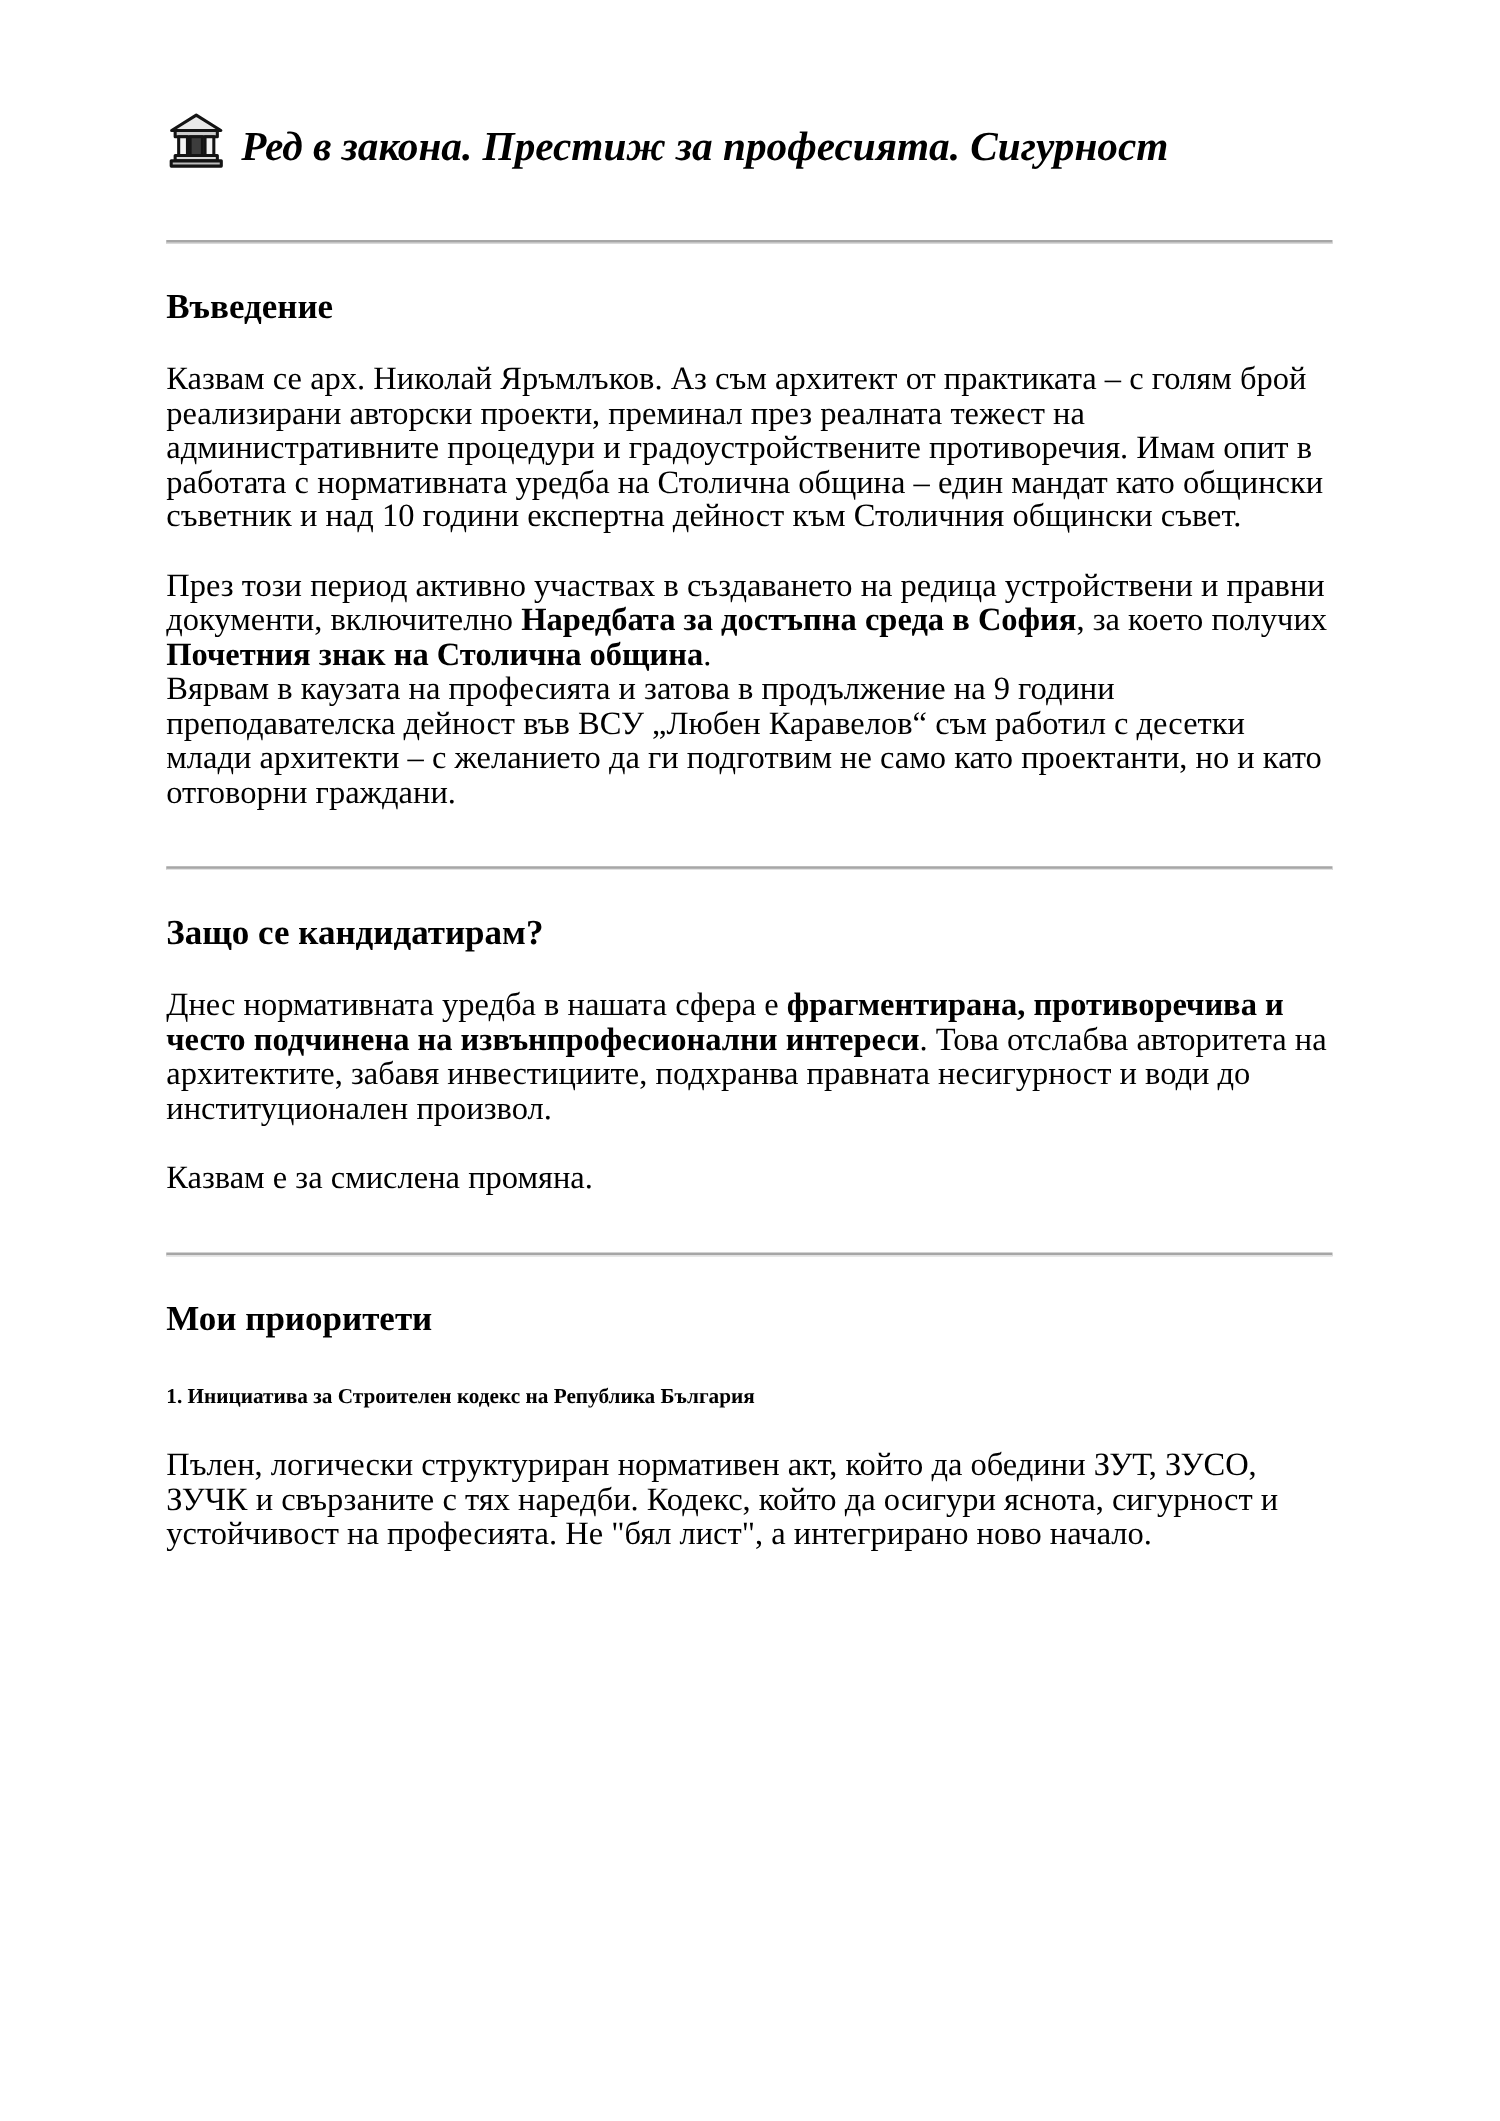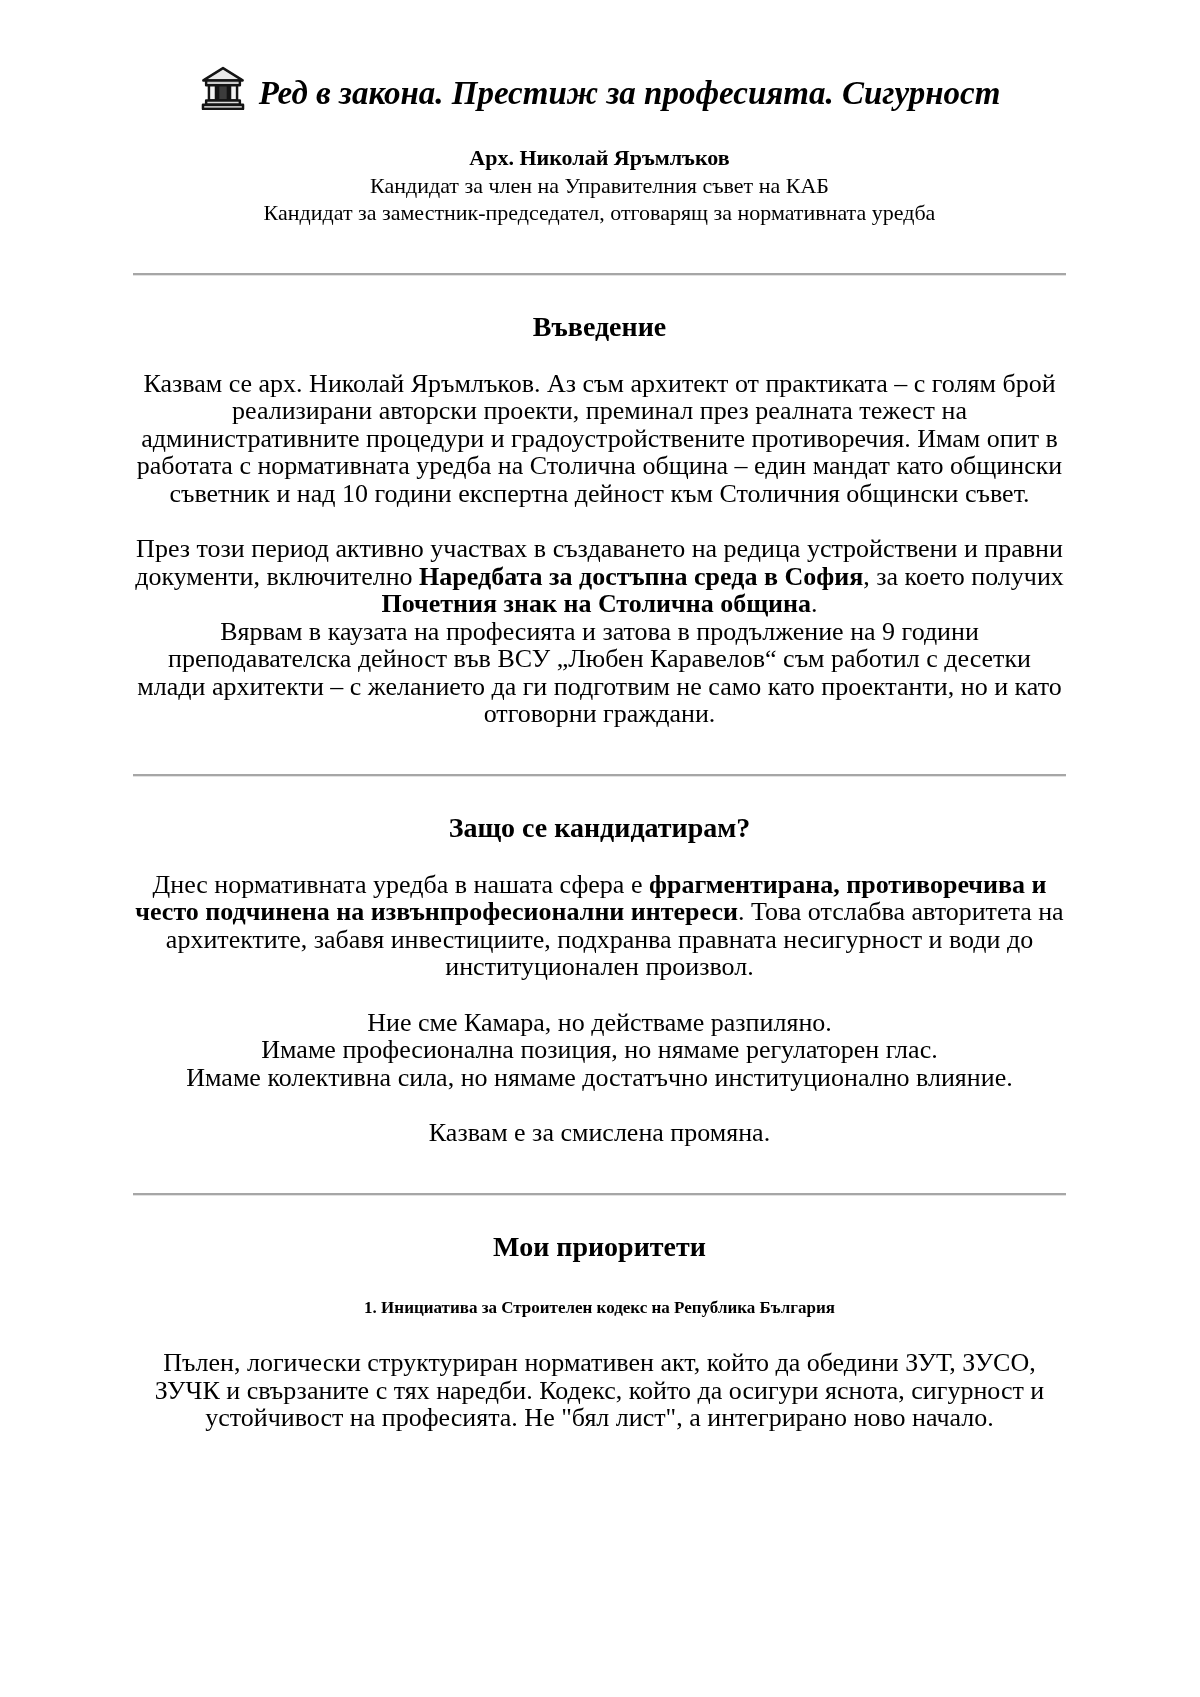--- a/index.html
+++ b/index.html
@@ -11,22 +11,21 @@
     width: 1200px;
     height: 1697px;
     overflow: hidden;
     font-family: "Liberation Serif", serif;
     color: #000000;
   }
   .page {
     box-sizing: border-box;
     width: 1200px;
     height: 1697px;
-    padding: 66px 134px 60px 133px;
-    text-align: center;
+    padding: 90px 134px 60px 133px;
   }
   h1.doc-title {
     font-family: "Liberation Serif", serif;
     font-size: 33px;
     font-weight: bold;
     font-style: italic;
     line-height: 42px;
     margin: 0 0 23px 0;
   }
   .title-icon {
@@ -88,35 +87,29 @@
           <rect x="12" y="27.5" width="10" height="21.5" fill="#f3f3f3"></rect>
           <rect x="42" y="27.5" width="10" height="21.5" fill="#f3f3f3"></rect>
           <rect x="25" y="27.5" width="14" height="21.5" fill="#3c3c3c"></rect>
           <rect x="8" y="49" width="48" height="6" fill="#dadada"></rect>
           <rect x="3.5" y="55" width="57" height="6" fill="#bdbdbd"></rect>
         </g>
       </svg>
     </span><span>Ред в закона. Престиж за професията. Сигурност</span><br>
   </h1>
 
-  <div class="author-block">
-    <p class="author-name">Арх. Николай Яръмлъков</p>
-    <p class="author-role">Кандидат за член на Управителния съвет на КАБ</p>
-    <p class="author-role">Кандидат за заместник-председател, отговарящ за нормативната уредба</p>
-  </div>
 
   <div class="doc-body">
       <hr class="section-divider" style="background: rgb(166, 166, 166);">
       <h2 class="section-heading">Въведение</h2>
       <p class="paragraph"><span>Казвам се арх. Николай Яръмлъков. Аз съм архитект от практиката – с голям брой реализирани авторски проекти, преминал през реалната тежест на административните процедури и градоустройствените противоречия. Имам опит в работата с нормативната уредба на Столична община – един мандат като общински съветник и над 10 години експертна дейност към Столичния общински съвет.</span></p>
       <p class="paragraph"><span>През този период активно участвах в създаването на редица устройствени и правни документи, включително </span><strong>Наредбата за достъпна среда в София</strong><span>, за което получих </span><strong>Почетния знак на Столична община</strong><span>.</span><br><span>Вярвам в каузата на професията и затова в продължение на 9 години преподавателска дейност във ВСУ „Любен Каравелов“ съм работил с десетки млади архитекти – с желанието да ги подготвим не само като проектанти, но и като отговорни граждани.</span></p>
       <hr class="section-divider" style="background: rgb(166, 166, 166);">
       <h2 class="section-heading">Защо се кандидатирам?</h2>
       <p class="paragraph"><span>Днес нормативната уредба в нашата сфера е </span><strong>фрагментирана, противоречива и често подчинена на извънпрофесионални интереси</strong><span>. Това отслабва авторитета на архитектите, забавя инвестициите, подхранва правната несигурност и води до институционален произвол.</span></p>
-      <p class="paragraph"><span>Ние сме Камара, но действаме разпиляно.</span><br><span>Имаме професионална позиция, но нямаме регулаторен глас.</span><br><span>Имаме колективна сила, но нямаме достатъчно институционално влияние.</span></p>
       <p class="paragraph"><span>Казвам е за смислена промяна.</span></p>
       <hr class="section-divider" style="background: rgb(166, 166, 166);">
       <h2 class="section-heading">Мои приоритети</h2>
       <h3 class="sub-heading"><span>1. Инициатива за Строителен кодекс на Република България</span></h3>
       <p class="paragraph"><span>Пълен, логически структуриран нормативен акт, който да обедини ЗУТ, ЗУСО, ЗУЧК и свързаните с тях наредби. Кодекс, който да осигури яснота, сигурност и устойчивост на професията. Не "бял лист", а интегрирано ново начало.</span></p>
     </div>
 
 </div>
 
 </body></html>

